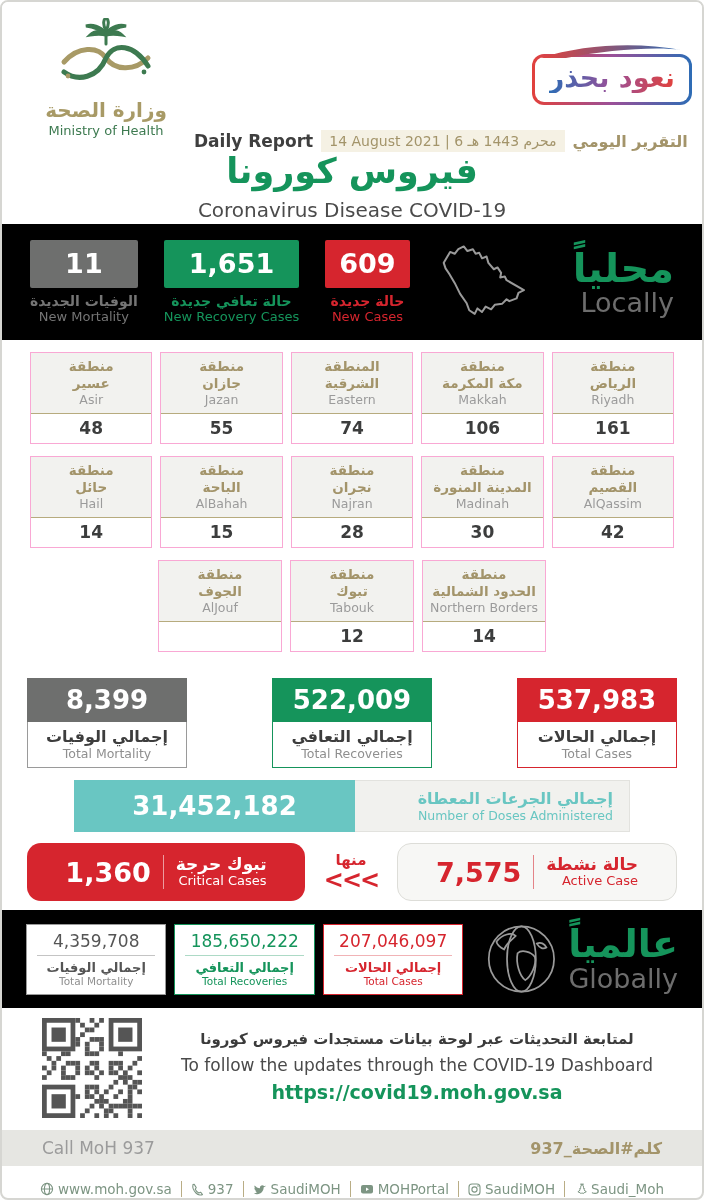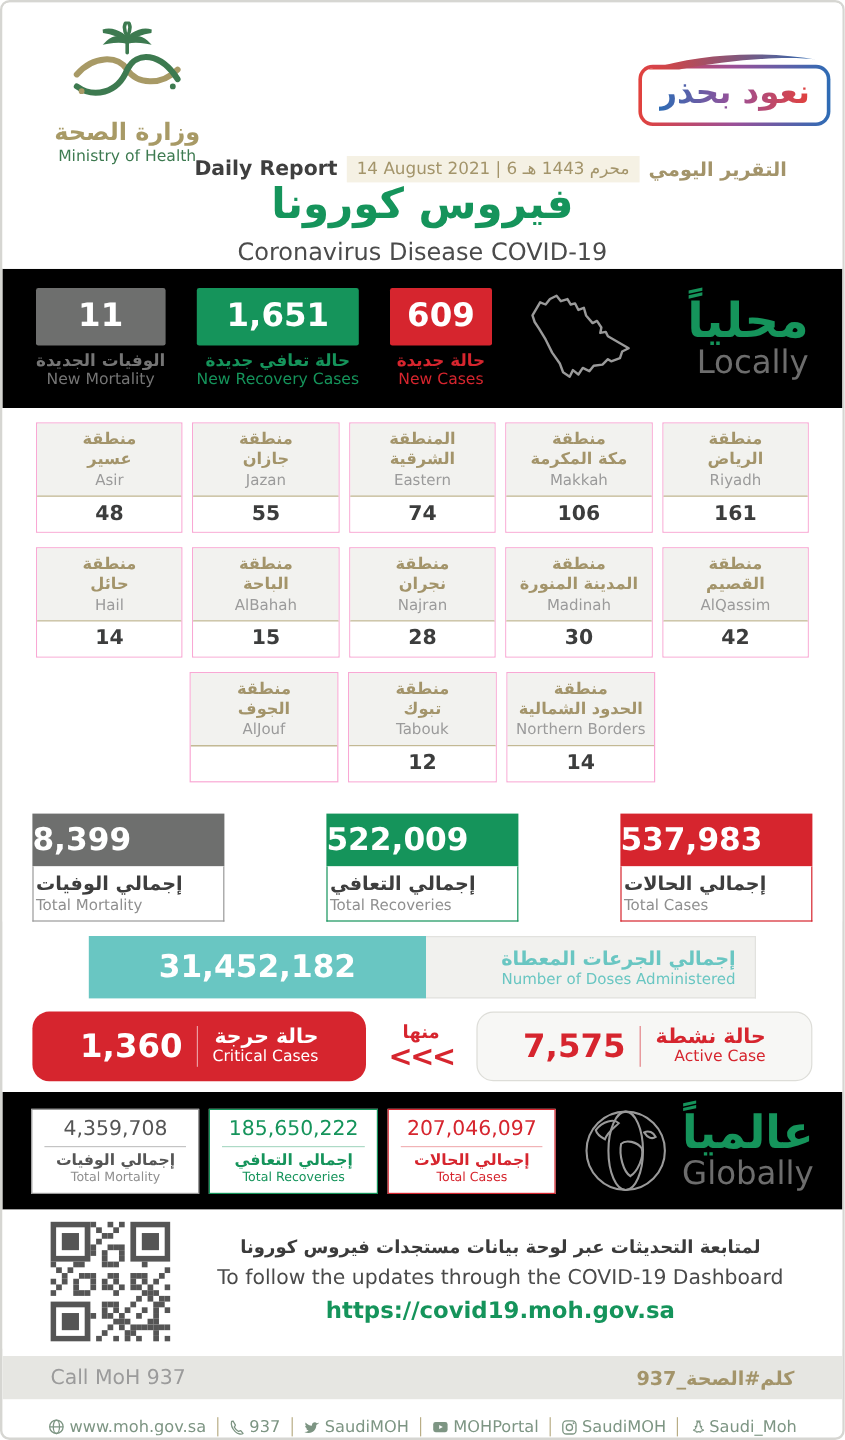--- a/index.html
+++ b/index.html
@@ -12,21 +12,21 @@
   .logo { position:absolute; left:34px; top:16px; width:140px; text-align:center; }
   .logo-ar { color:#a89a66; font-size:20px; font-weight:bold; margin-top:2px; }
   .logo-en { color:#3d7a50; font-size:13px; margin-top:1px; }
   .badge-wrap { position:absolute; right:10px; top:52px; }
   .badge-swoosh { position:absolute; top:-12px; right:6px; }
   .badge { background:linear-gradient(90deg,#e2413c,#9a5098,#2d6cb5); padding:3px; border-radius:12px; }
   .badge-inner { background:#fff; border-radius:9px; padding:5px 14px 9px; }
   .badge-text { font-size:27px; font-weight:bold; background:linear-gradient(90deg,#2d6cb5,#9a5098,#e2413c);
                 -webkit-background-clip:text; background-clip:text; color:transparent; }
   .report-line { position:absolute; left:160px; top:128px; display:flex; align-items:center; gap:8px; }
-  .report-en { color:#3f3f3f; font-size:17px; font-weight:bold; }
+  .report-en { color:#3f3f3f; font-size:17px; font-weight:bold;margin-left:32px; }
   .report-date { background:#f5f1e4; color:#a3946a; font-size:14px; padding:3px 8px; }
   .report-ar { color:#a3946a; font-size:16px; font-weight:bold; }
   .title-ar { text-align:center; color:#15945b; font-size:35px; font-weight:bold; margin-top:155px; line-height:1; }
   .header .title-ar { position:absolute; left:0; right:0; top:0; margin-top:152px; }
   .title-en { position:absolute; left:0; right:0; top:196px; text-align:center; color:#4b4b4b; font-size:20px; }
 
   
   .band { background:#000000; display:flex; align-items:center; padding:0 28px; }
   .locally-band { height:116px; gap:26px; }
   .stat { text-align:center; }
@@ -45,21 +45,21 @@
   .region-row { display:flex; gap:8px; margin-bottom:12px; }
   .region-row.short { justify-content:center; }
   .region-card { width:124px; border:1px solid #f9a8d4; background:#fff; text-align:center; }
   .region-head { background:#f2f2ef; border-bottom:1px solid #b7ab7e; height:61px; padding-top:5px; line-height:1.25; }
   .region-ar { color:#a3946a; font-size:13.5px; font-weight:bold; white-space:nowrap; }
   .region-en { color:#9b9b9b; font-size:12.5px; white-space:nowrap; }
   .region-value { color:#3c3d3d; font-size:17px; font-weight:bold; height:29px; line-height:29px; background:#fff; }
 
   
   .totals { display:flex; justify-content:space-between; padding:8px 25px 0; background:#fff; }
-  .total-card { width:160px; text-align:left; }
+  .total-card { width:160px; text-align:center; }
   .total-num { color:#fff; font-size:26px; font-weight:bold; height:44px; line-height:44px; }
   .total-label { border:1px solid; border-top:none; padding:5px 2px 6px; background:#fff; }
   .tl-ar { font-size:16px; font-weight:bold; color:#3d3d3d; }
   .tl-en { font-size:12.5px; color:#8f8f8f; }
   .t-gray  .total-num { background:#6e6f6e; } .t-gray  .total-label { border-color:#9a9a9a; }
   .t-green .total-num { background:#15945b; } .t-green .total-label { border-color:#15945b; }
   .t-red   .total-num { background:#d6252e; } .t-red   .total-label { border-color:#d6252e; }
 
   
   .doses { width:556px; margin:12px auto 0; height:52px; display:flex; }
@@ -334,21 +334,21 @@
       <div class="doses-ar">إجمالي الجرعات المعطاة</div>
       <div class="doses-en">Number of Doses Administered</div>
     </div>
   </div>
 
   <div class="crit-row">
     <div class="pill pill-red">
       <span class="pill-value">1,360</span>
       <span class="pill-div"></span>
       <span class="pill-labels">
-        <div class="pill-ar">حالة حرجة</div>
+        <div class="pill-ar">تبوك حرجة</div>
         <div class="pill-en">Critical Cases</div>
       </span>
     </div>
     <div class="of-which">
       <div class="ow-ar">منها</div>
       <div class="ow-arrows">&lt;&lt;&lt;</div>
     </div>
     <div class="pill pill-light">
       <span class="pill-value">7,575</span>
       <span class="pill-div"></span>

